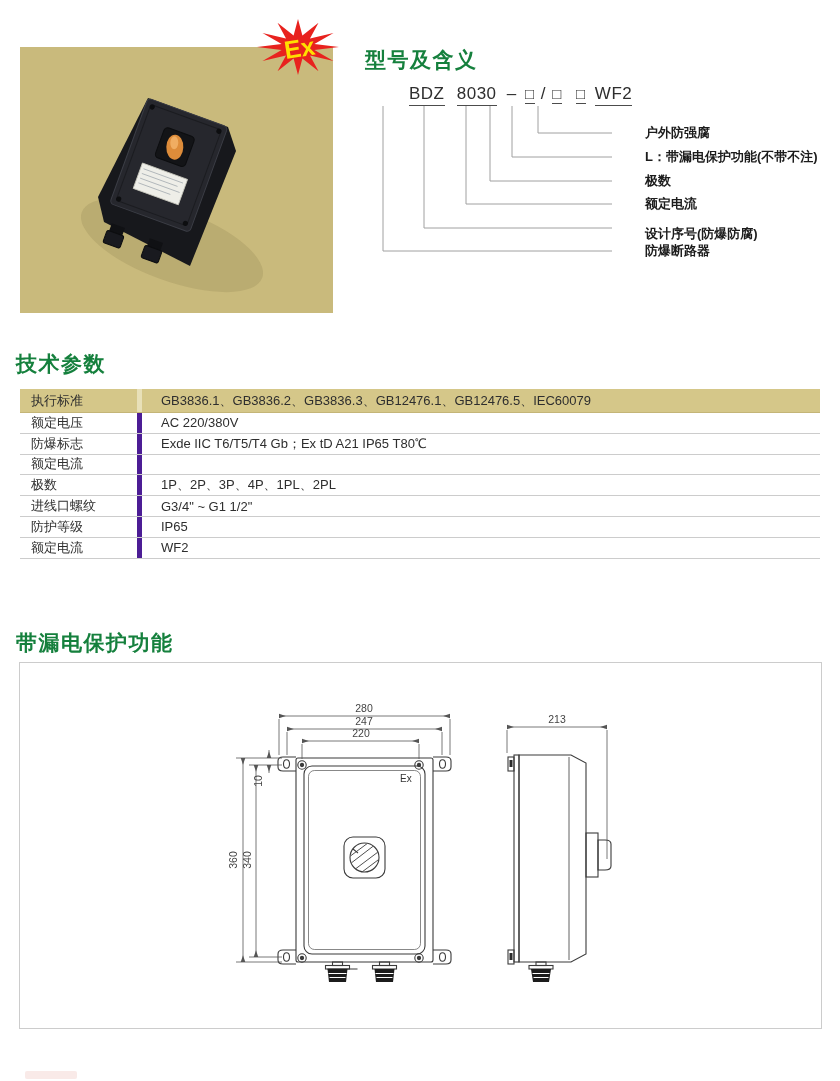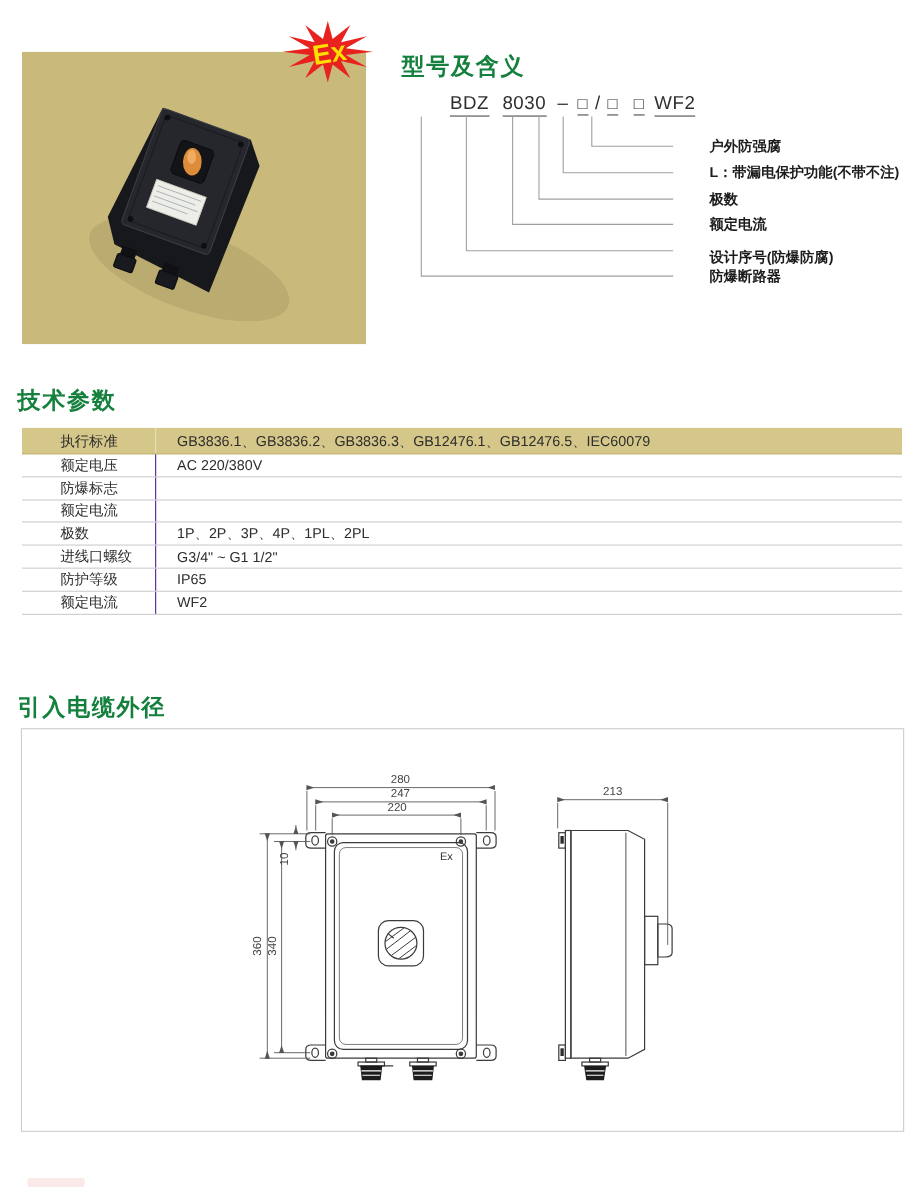--- a/index.html
+++ b/index.html
@@ -32,22 +32,22 @@
   .leaders{position:absolute;left:0;top:0;width:840px;height:270px;pointer-events:none;}
   .callout{
     position:absolute;left:617px;height:18px;line-height:18px;
     font-size:13px;font-weight:bold;color:#1c1c1c;white-space:nowrap;margin-left:28px;
   }
   
   .ttable{position:absolute;left:20px;top:389px;width:800px;}
   .trow{display:flex;align-items:stretch;height:19.8px;border-bottom:1px solid #cccccc;
         font-size:13px;color:#2e2e2e;}
   .trow.head{height:23px;background:#d5c789;border-bottom:1px solid #c4b577;}
-  .tlabel{width:122px;padding-left:35px;box-sizing:border-box;
-          border-right:1px solid #4c1d95;display:flex;align-items:center;}
+  .tlabel{width:122px;padding-left:11px;box-sizing:border-box;
+          border-right:5px solid #4c1d95;display:flex;align-items:center;}
   .trow.head .tlabel{border-right-color:#e8e0b8;}
   .tvalue{padding-left:19px;display:flex;align-items:center;white-space:nowrap;}
   
   .drawbox{
     position:absolute;left:19px;top:662px;width:801px;height:365px;
     border:1px solid #cccccc;background:#ffffff;
   }
   .smudge{position:absolute;left:25px;top:1071px;width:52px;height:8px;
           background:rgba(228,160,150,.22);border-radius:2px;}
   .dimt{font-size:10.5px;fill:#444;}
@@ -99,21 +99,21 @@
 <svg class="exstar" viewBox="0 0 86 64">
   <polygon fill="#e8221e" points="
     84,31 59.4,34.1 78.5,45 55,39.5 63.5,55.2 47.4,42.6 43,59 38.6,42.6
     22.5,55.2 31,39.5 7.5,45 26.6,34.1 2,31 26.6,27.9 7.5,17 31,22.5
     22.5,6.8 38.6,19.4 43,3 47.4,19.4 63.5,6.8 55,22.5 78.5,17 59.4,27.9"></polygon>
   <text x="29" y="41" font-size="25" font-weight="bold" fill="#ffdf00" transform="rotate(-9 43 31)">Ex</text>
 </svg>
 
 <div id="title-model" class="sec-title">型号及含义</div>
 <div id="title-tech" class="sec-title">技术参数</div>
-<div id="title-outline" class="sec-title">引入电缆外径</div>
+<div id="title-outline" class="sec-title">带漏电保护功能</div>
 
 <div class="model-row">
   <span class="mseg ul g0">BDZ</span>
   <span class="mseg ul g1">8030</span>
   <span class="mseg g2">–</span>
   <span class="mseg mbox ul g3">□</span>
   <span class="mseg g4">/</span>
   <span class="mseg mbox ul g5">□</span>
   <span class="mseg mbox ul g6">□</span>
   <span class="mseg ul">WF2</span>
@@ -141,20 +141,21 @@
   <div class="trow head">
     <div class="tlabel">执行标准</div>
     <div class="tvalue">GB3836.1、GB3836.2、GB3836.3、GB12476.1、GB12476.5、IEC60079</div>
   </div>
   <div class="trow">
     <div class="tlabel">额定电压</div>
     <div class="tvalue">AC 220/380V</div>
   </div>
   <div class="trow">
     <div class="tlabel">防爆标志</div>
+    <div class="tvalue">Exde IIC T6/T5/T4 Gb；Ex tD A21 IP65 T80℃</div>
   </div>
   <div class="trow">
     <div class="tlabel">额定电流</div>
   </div>
   <div class="trow">
     <div class="tlabel">极数</div>
     <div class="tvalue">1P、2P、3P、4P、1PL、2PL</div>
   </div>
   <div class="trow">
     <div class="tlabel">进线口螺纹</div>

